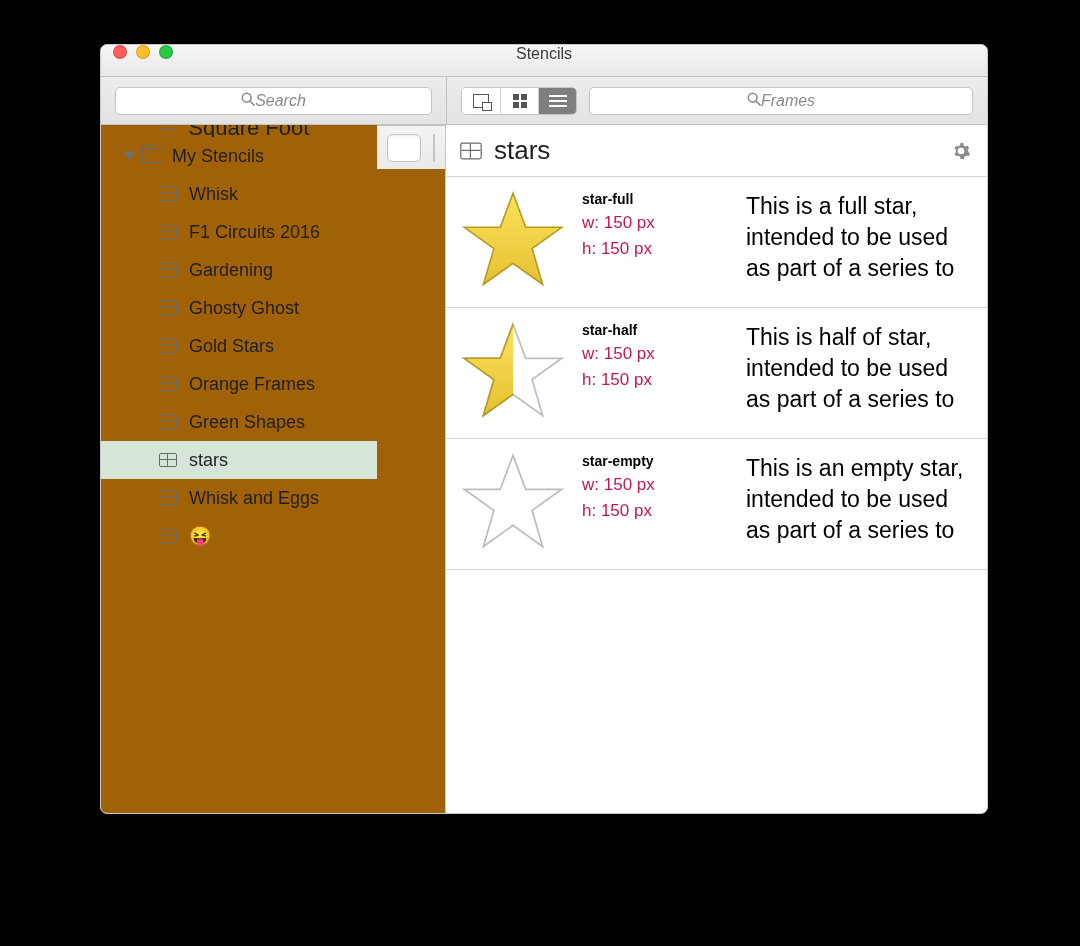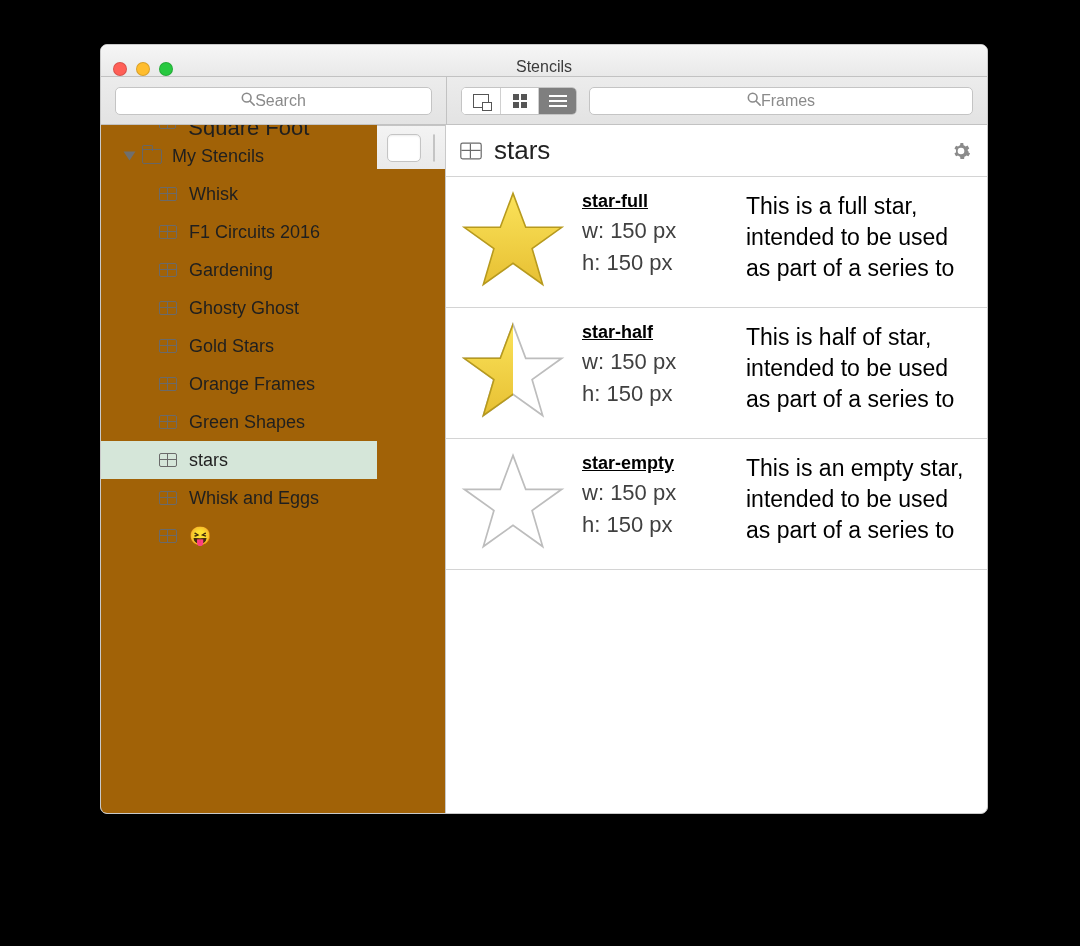--- a/index.html
+++ b/index.html
@@ -17,42 +17,42 @@
       flex-direction: column;
       overflow: hidden;
     }
 
     
     .titlebar {
       height: 32px;
       background: linear-gradient(#f6f6f6, #e9e9e9);
       border-bottom: 1px solid #c2c2c2;
       display: flex;
-      align-items: flex-end;
+      align-items: flex-start;
       position: relative;
     }
     .traffic { display: flex; gap: 9px; padding-left: 12px; }
     .dot { width: 14px; height: 14px; border-radius: 50%; border: 1px solid rgba(0,0,0,.15); }
     .dot.red    { background: #ff5f57; }
     .dot.yellow { background: #ffbd2e; }
     .dot.green  { background: #28c940; }
     .title { position: absolute; left: 0; right: 0; text-align: center; font-size: 16px; color: #3b3b3b; pointer-events: none; }
 
     
     .toolbar {
       height: 48px;
       background: linear-gradient(#ececec, #e3e3e3);
       border-bottom: 1px solid #c2c2c2;
       display: flex;
       align-items: center;
     }
     .tb-left  { width: 345px; display: flex; align-items: center; padding: 0 14px; }
     .tb-right { flex: 1; display: flex; align-items: center; padding: 0 14px; gap: 12px; border-left: 1px solid #c2c2c2; height: 100%; }
 
-    .searchbox { flex: 1; height: 28px; background: #fff; border: 1px solid #c4c4c4; border-radius: 5px; display: flex; align-items: center; justify-content: center; gap: 0; color: #8a8a8a; font-size: 16px; }
+    .searchbox { flex: 1; height: 28px; background: #fff; border: 1px solid #c4c4c4; border-radius: 5px; display: flex; align-items: center; justify-content: center; gap: 0; color: #8a8a8a; font-size: 16px; font-style: italic; }
     .searchbox .mag { font-size: 15px; color: #8a8a8a; }
 
     .seg {
       display: flex; height: 28px; border: 1px solid #c4c4c4; border-radius: 5px; overflow: hidden; background: #fff;
     }
     .seg button { width: 38px; border: none; background: #fff; display: flex; align-items: center; justify-content: center; color: #555; font-size: 14px; }
     .seg button + button { border-left: 1px solid #d0d0d0; }
     .seg button.active { background: #7f7f7f; color: #fff; }
 
     .icon-lines { display: inline-block; width: 18px; height: 14px; position: relative; }
@@ -102,22 +102,22 @@
     .detail-title { font-size: 26px; color: #222; flex: 1; }
 
     .gear-ico { width: 20px; height: 20px; color: #8b8b8b; display: inline-block; }
     .gear-ico svg { width: 100%; height: 100%; display: block; }
 
     .items { display: flex; flex-direction: column; }
     .item { display: flex; padding: 10px 14px 14px 14px; gap: 16px; border-bottom: 1px solid #d4d4d4; }
     .thumb { width: 106px; height: 106px; display: flex; align-items: center; justify-content: center; }
     .thumb svg { width: 100%; height: 100%; }
     .meta { width: 148px; padding-top: 4px; }
-    .meta .name { font-weight: 700; font-size: 18px; text-decoration: underline; }
-    .meta .dim  { font-size: 22px; color: #404040; margin-top: 6px; }
+    .meta .name { font-weight: 700; font-size: 14px; }
+    .meta .dim  { font-size: 17px; color: #be185d; margin-top: 6px; }
     .desc { flex: 1; font-size: 23px; color: #000000; line-height: 1.35; padding-top: 4px; max-height: 94px; overflow: hidden; }
   </style>
 </head>
 <body>
 
 <div class="window">
 
   <div class="titlebar">
     <div class="traffic">
       <span class="dot red"></span>

